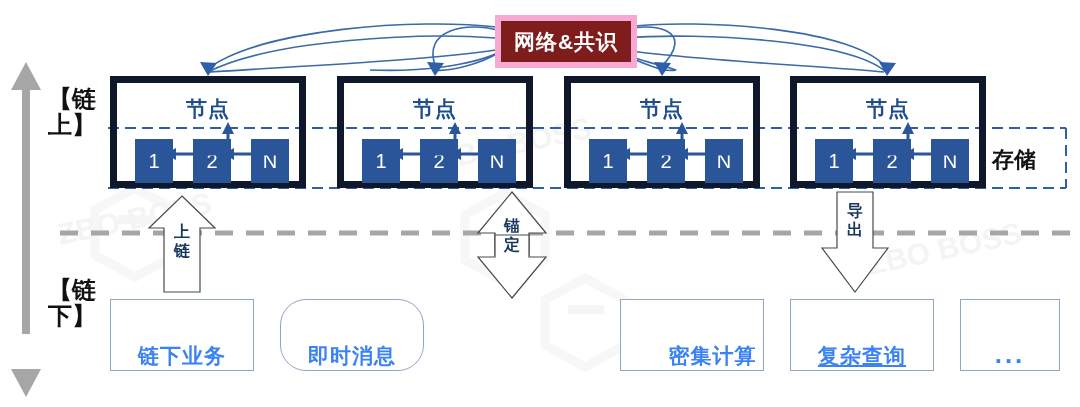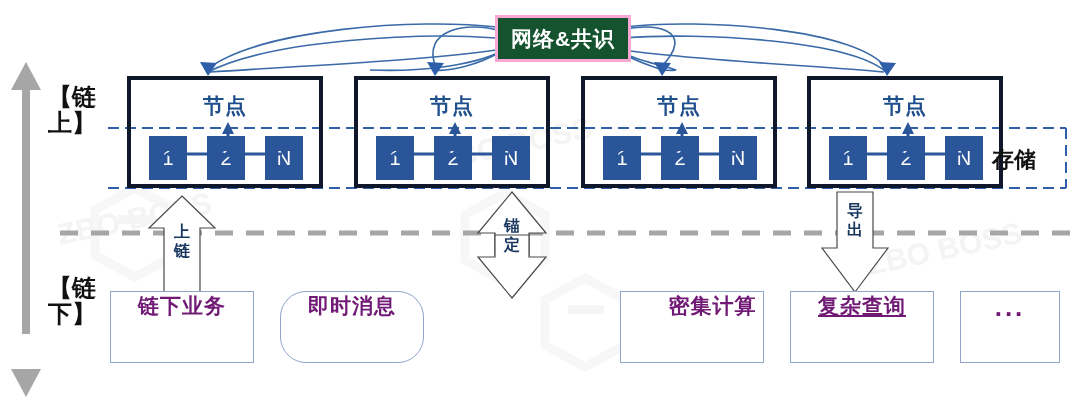--- a/index.html
+++ b/index.html
@@ -11,50 +11,49 @@
     position:relative;
   }
   #stage{position:absolute;left:0;top:0;width:1080px;height:407px;}
 
   
   .layer{position:absolute;left:0;top:0;width:1080px;height:407px;overflow:visible;}
 
   
   .axis-label{
     position:absolute;
-    font-family:Liberation Mono, monospace;
+    font-family:Liberation Sans, sans-serif;
     font-weight:bold;
     color:#111111;
     font-size:24px;
     line-height:26px;
     text-align:center;
     width:38px;
     letter-spacing:0;
   }
 
   
   .net-box{
     position:absolute;
-    background:#14532d;
-    border:3px solid #f9a8d4;
+    background:#7f1d1d;
+    border:6px solid #f9a8d4;
     color:#ffffff;
     font-weight:bold;
     font-size:21px;
     display:flex;align-items:center;justify-content:center;
     letter-spacing:1px;
     white-space:nowrap;
   }
 
   
   .node-box{
     position:absolute;
-    border:4px solid #0f172a;
+    border:7px solid #0f172a;
     background:transparent;
     box-sizing:border-box;
-    margin-left:17px;
   }
   .node-title{
     position:absolute;
     width:100%;
     top:12px;
     text-align:center;
     color:#1f4e8c;
     font-weight:bold;
     font-size:21px;
     letter-spacing:1px;
@@ -78,25 +77,26 @@
     font-size:22px;
     white-space:nowrap;
   }
 
   
   .svc-box{
     position:absolute;
     border:1px solid #8fa6c8;
     background:#ffffff;
     box-sizing:border-box;
-    display:flex;align-items:flex-start;justify-content:center;
-    color:#701a75;
+    display:flex;align-items:flex-end;justify-content:center;
+    color:#3b82f6;
     font-weight:bold;
     font-size:21px;
     letter-spacing:1px;
+    margin-top:8px;
   }
   .svc-box.dots{font-size:26px;letter-spacing:3px;}
 
   
   .arrow-cap{
     position:absolute;
     color:#17365d;
     font-weight:bold;
     font-size:16px;
     line-height:19px;

